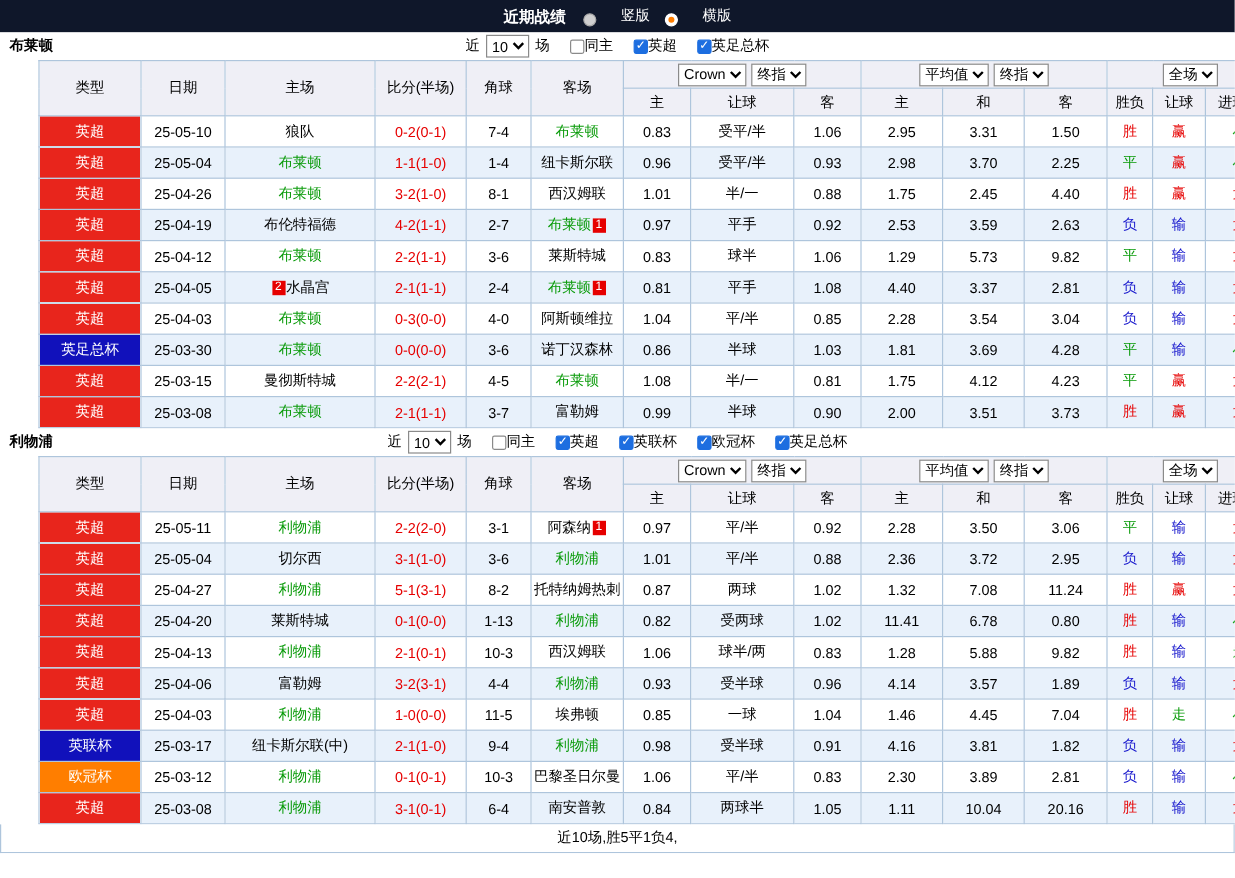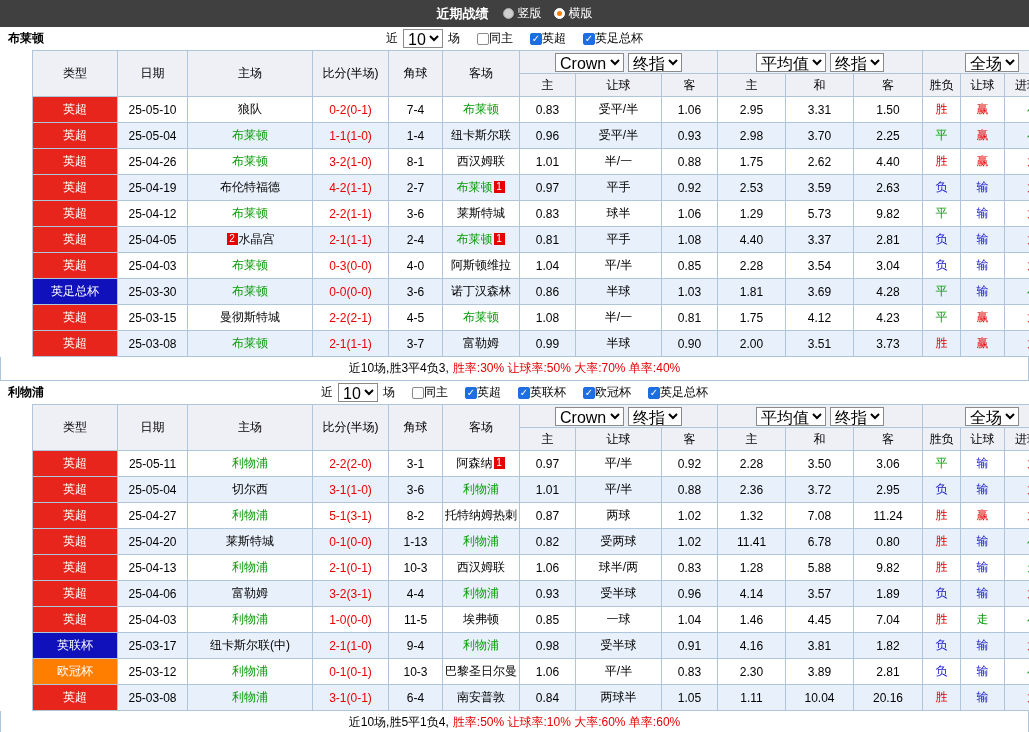--- a/index.html
+++ b/index.html
@@ -6,49 +6,49 @@
   body {
     margin: 0;
     width: 1029px;
     font-family: "Liberation Sans", "DejaVu Sans", sans-serif;
     font-size: 12px;
     color: #000;
     background: #fff;
   }
   .topbar {
     height: 27px;
-    background: #404040;
+    background: #0f172a;
     display: flex;
     align-items: center;
     justify-content: center;
     gap: 14px;
     color: #fff;
   }
   .topbar .title { font-weight: bold; font-size: 13px; }
   .radios { display: inline-flex; gap: 12px; }
-  .radio-opt { display: inline-flex; align-items: center; gap: 4px; cursor: pointer; }
+  .radio-opt { display: inline-flex; align-items: flex-end; gap: 21px; cursor: pointer; }
   .radio {
     width: 11px; height: 11px; border-radius: 50%;
     background: #cfcfcf; border: 1px solid #aaa;
     display: inline-block; position: relative;
   }
   .radio.selected { background: #fff; border-color: #fff; }
   .radio.selected::after {
     content: ''; position: absolute; left: 2px; top: 2px;
     width: 5px; height: 5px; border-radius: 50%; background: #ff7e00;
   }
   .filterbar {
     height: 23px; position: relative;
     display: flex; align-items: center; justify-content: center;
     background: #fff;
   }
   .team-name { position: absolute; left: 8px; font-weight: bold; }
   .filter-center { display: inline-flex; align-items: center; gap: 3px; }
   select.hsel {
-    font-size: 16px; height: 19px; margin: 0 2px;
+    font-size: 12px; height: 19px; margin: 0 2px;
     font-family: inherit; background: #fff; border: 1px solid #8a8a8a;
   }
   .cb-label { display: inline-flex; align-items: center; gap: 0; margin-left: 14px; cursor: pointer; }
   .cb {
     width: 12px; height: 12px; border: 1px solid #8a8a8a; border-radius: 2px;
     background: #fff; display: inline-flex; align-items: center; justify-content: center;
     font-size: 10px; line-height: 10px; color: #fff;
   }
   .cb.checked { background: #1d6ee0; border-color: #1d6ee0; }
   table.stats { border-collapse: collapse; table-layout: fixed; width: 1029px; margin-left: 32px; }
@@ -196,21 +196,21 @@
             <td class="league" style="background: rgb(232, 37, 28);">英超</td>
             <td>25-04-26</td>
             <td><span class="focus">布莱顿</span></td>
             <td class="score">3-2(1-0)</td>
             <td>8-1</td>
             <td><span>西汉姆联</span></td>
             <td>1.01</td>
             <td>半/一</td>
             <td>0.88</td>
             <td>1.75</td>
-            <td>2.62</td>
+            <td>2.45</td>
             <td>4.40</td>
             <td class="c-red">胜</td>
             <td class="c-red">赢</td>
             <td class="c-red">大</td>
           </tr>
           <tr class="alt">
             <td class="league" style="background: rgb(232, 37, 28);">英超</td>
             <td>25-04-19</td>
             <td><span>布伦特福德</span></td>
             <td class="score">4-2(1-1)</td>
@@ -323,24 +323,20 @@
             <td>0.90</td>
             <td>2.00</td>
             <td>3.51</td>
             <td>3.73</td>
             <td class="c-red">胜</td>
             <td class="c-red">赢</td>
             <td class="c-red">大</td>
           </tr>
         </tbody>
       </table>
-      <div class="summary">
-        <span>近10场,胜3平4负3,</span>
-        <span class="stats-red">胜率:30% 让球率:50% 大率:70% 单率:40%</span>
-      </div>
     </div>
     <div class="section">
       <div class="filterbar">
         <span class="team-name">利物浦</span>
         <span class="filter-center">
           <span>近</span>
           <select class="hsel"><option>10</option></select>
           <span>场</span>
           <label class="cb-label">
             <span class="cb"></span>
@@ -574,16 +570,15 @@
             <td>10.04</td>
             <td>20.16</td>
             <td class="c-red">胜</td>
             <td class="c-blue">输</td>
             <td class="c-red">大</td>
           </tr>
         </tbody>
       </table>
       <div class="summary">
         <span>近10场,胜5平1负4,</span>
-        <span class="stats-red">胜率:50% 让球率:10% 大率:60% 单率:60%</span>
       </div>
     </div>
   </div>
 
 </body></html>

